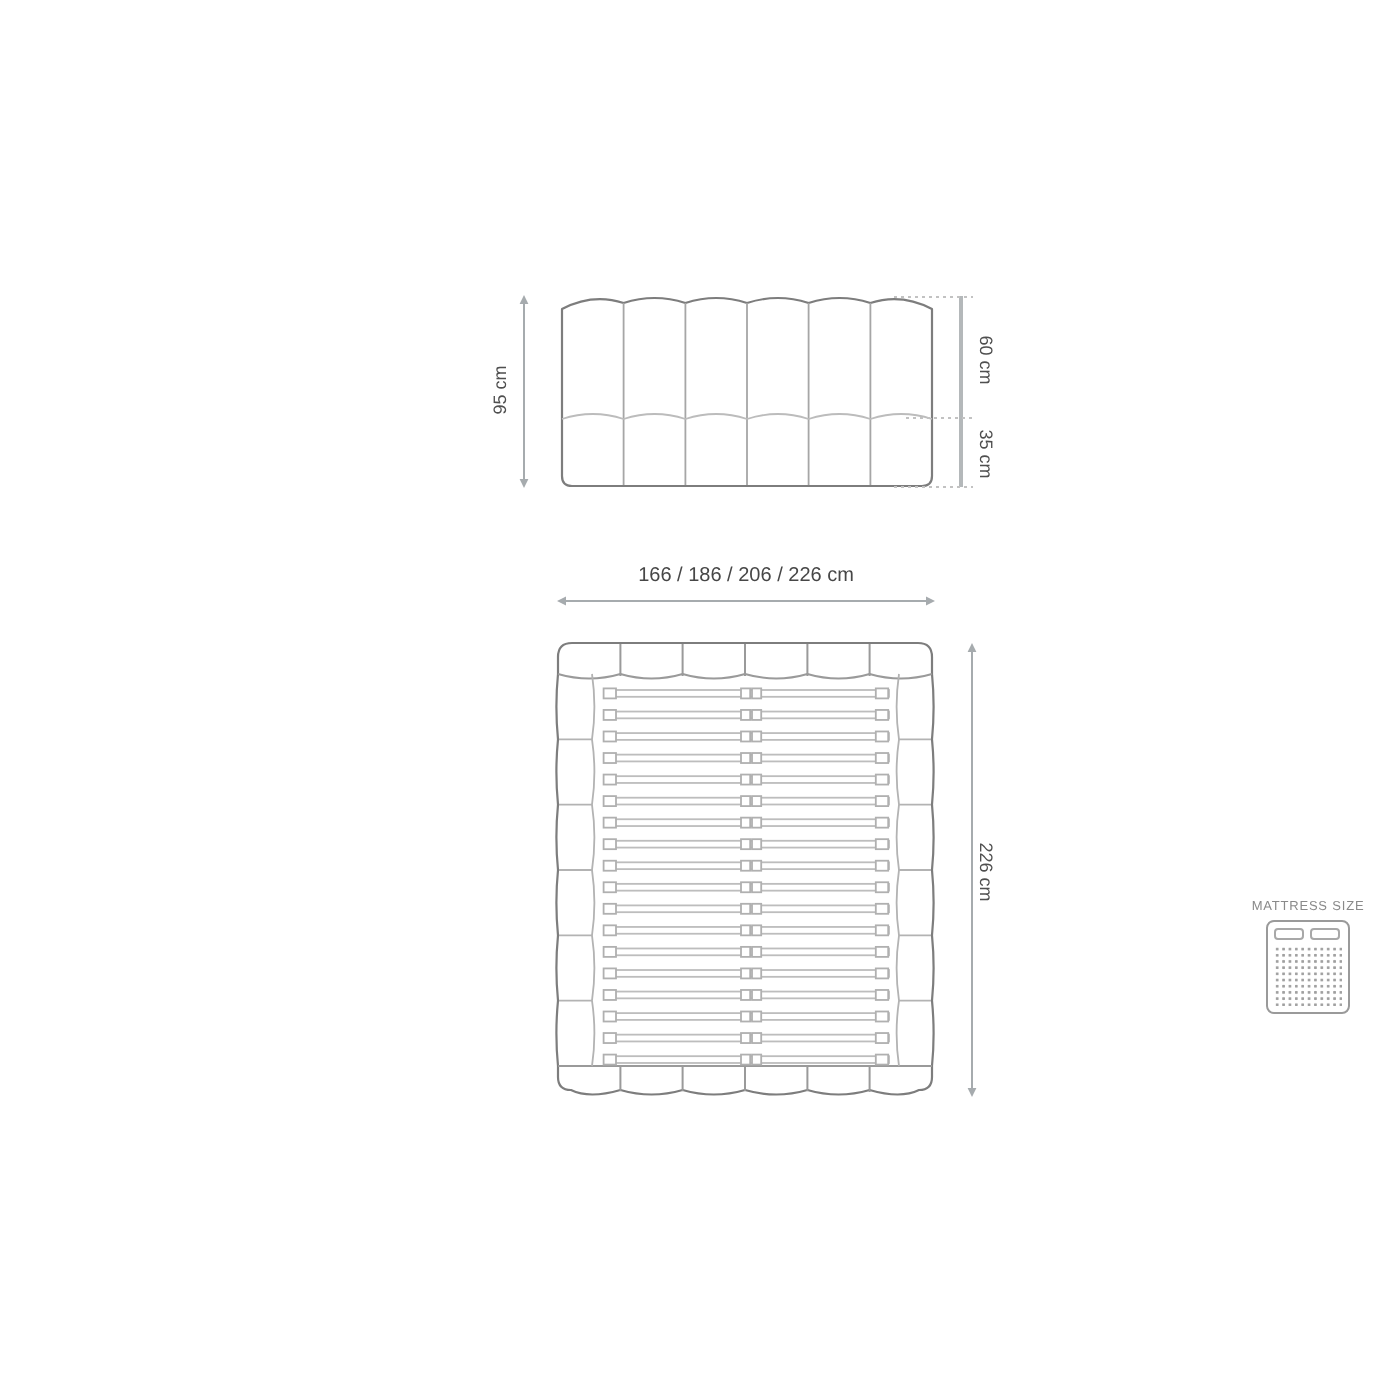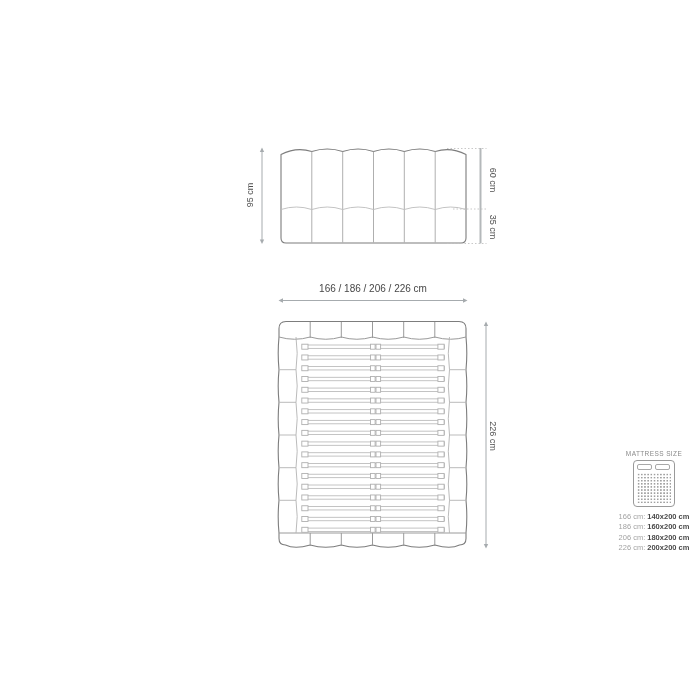--- a/index.html
+++ b/index.html
@@ -205,29 +205,15 @@
   <span class="width-label" style="left:349px;top:288px;">166 / 186 / 206 / 226 cm</span>
   <span class="dim-label rot-cw" style="left:469px;top:436px;">226 cm</span>
 
   <div id="legend">
     <div class="legend-title">MATTRESS SIZE</div>
     <div class="mattress">
       <div class="pillow p1"></div>
       <div class="pillow p2"></div>
       <div class="dots"></div>
     </div>
-    <div>
-        <div class="legend-row">
-        <span class="legend-w">166 cm:</span><span class="legend-s">140x200 cm</span>
-      </div>
-        <div class="legend-row">
-        <span class="legend-w">186 cm:</span><span class="legend-s">160x200 cm</span>
-      </div>
-        <div class="legend-row">
-        <span class="legend-w">206 cm:</span><span class="legend-s">180x200 cm</span>
-      </div>
-        <div class="legend-row">
-        <span class="legend-w">226 cm:</span><span class="legend-s">200x200 cm</span>
-      </div>
-      </div>
   </div>
 
 </div>
 
 </body></html>

